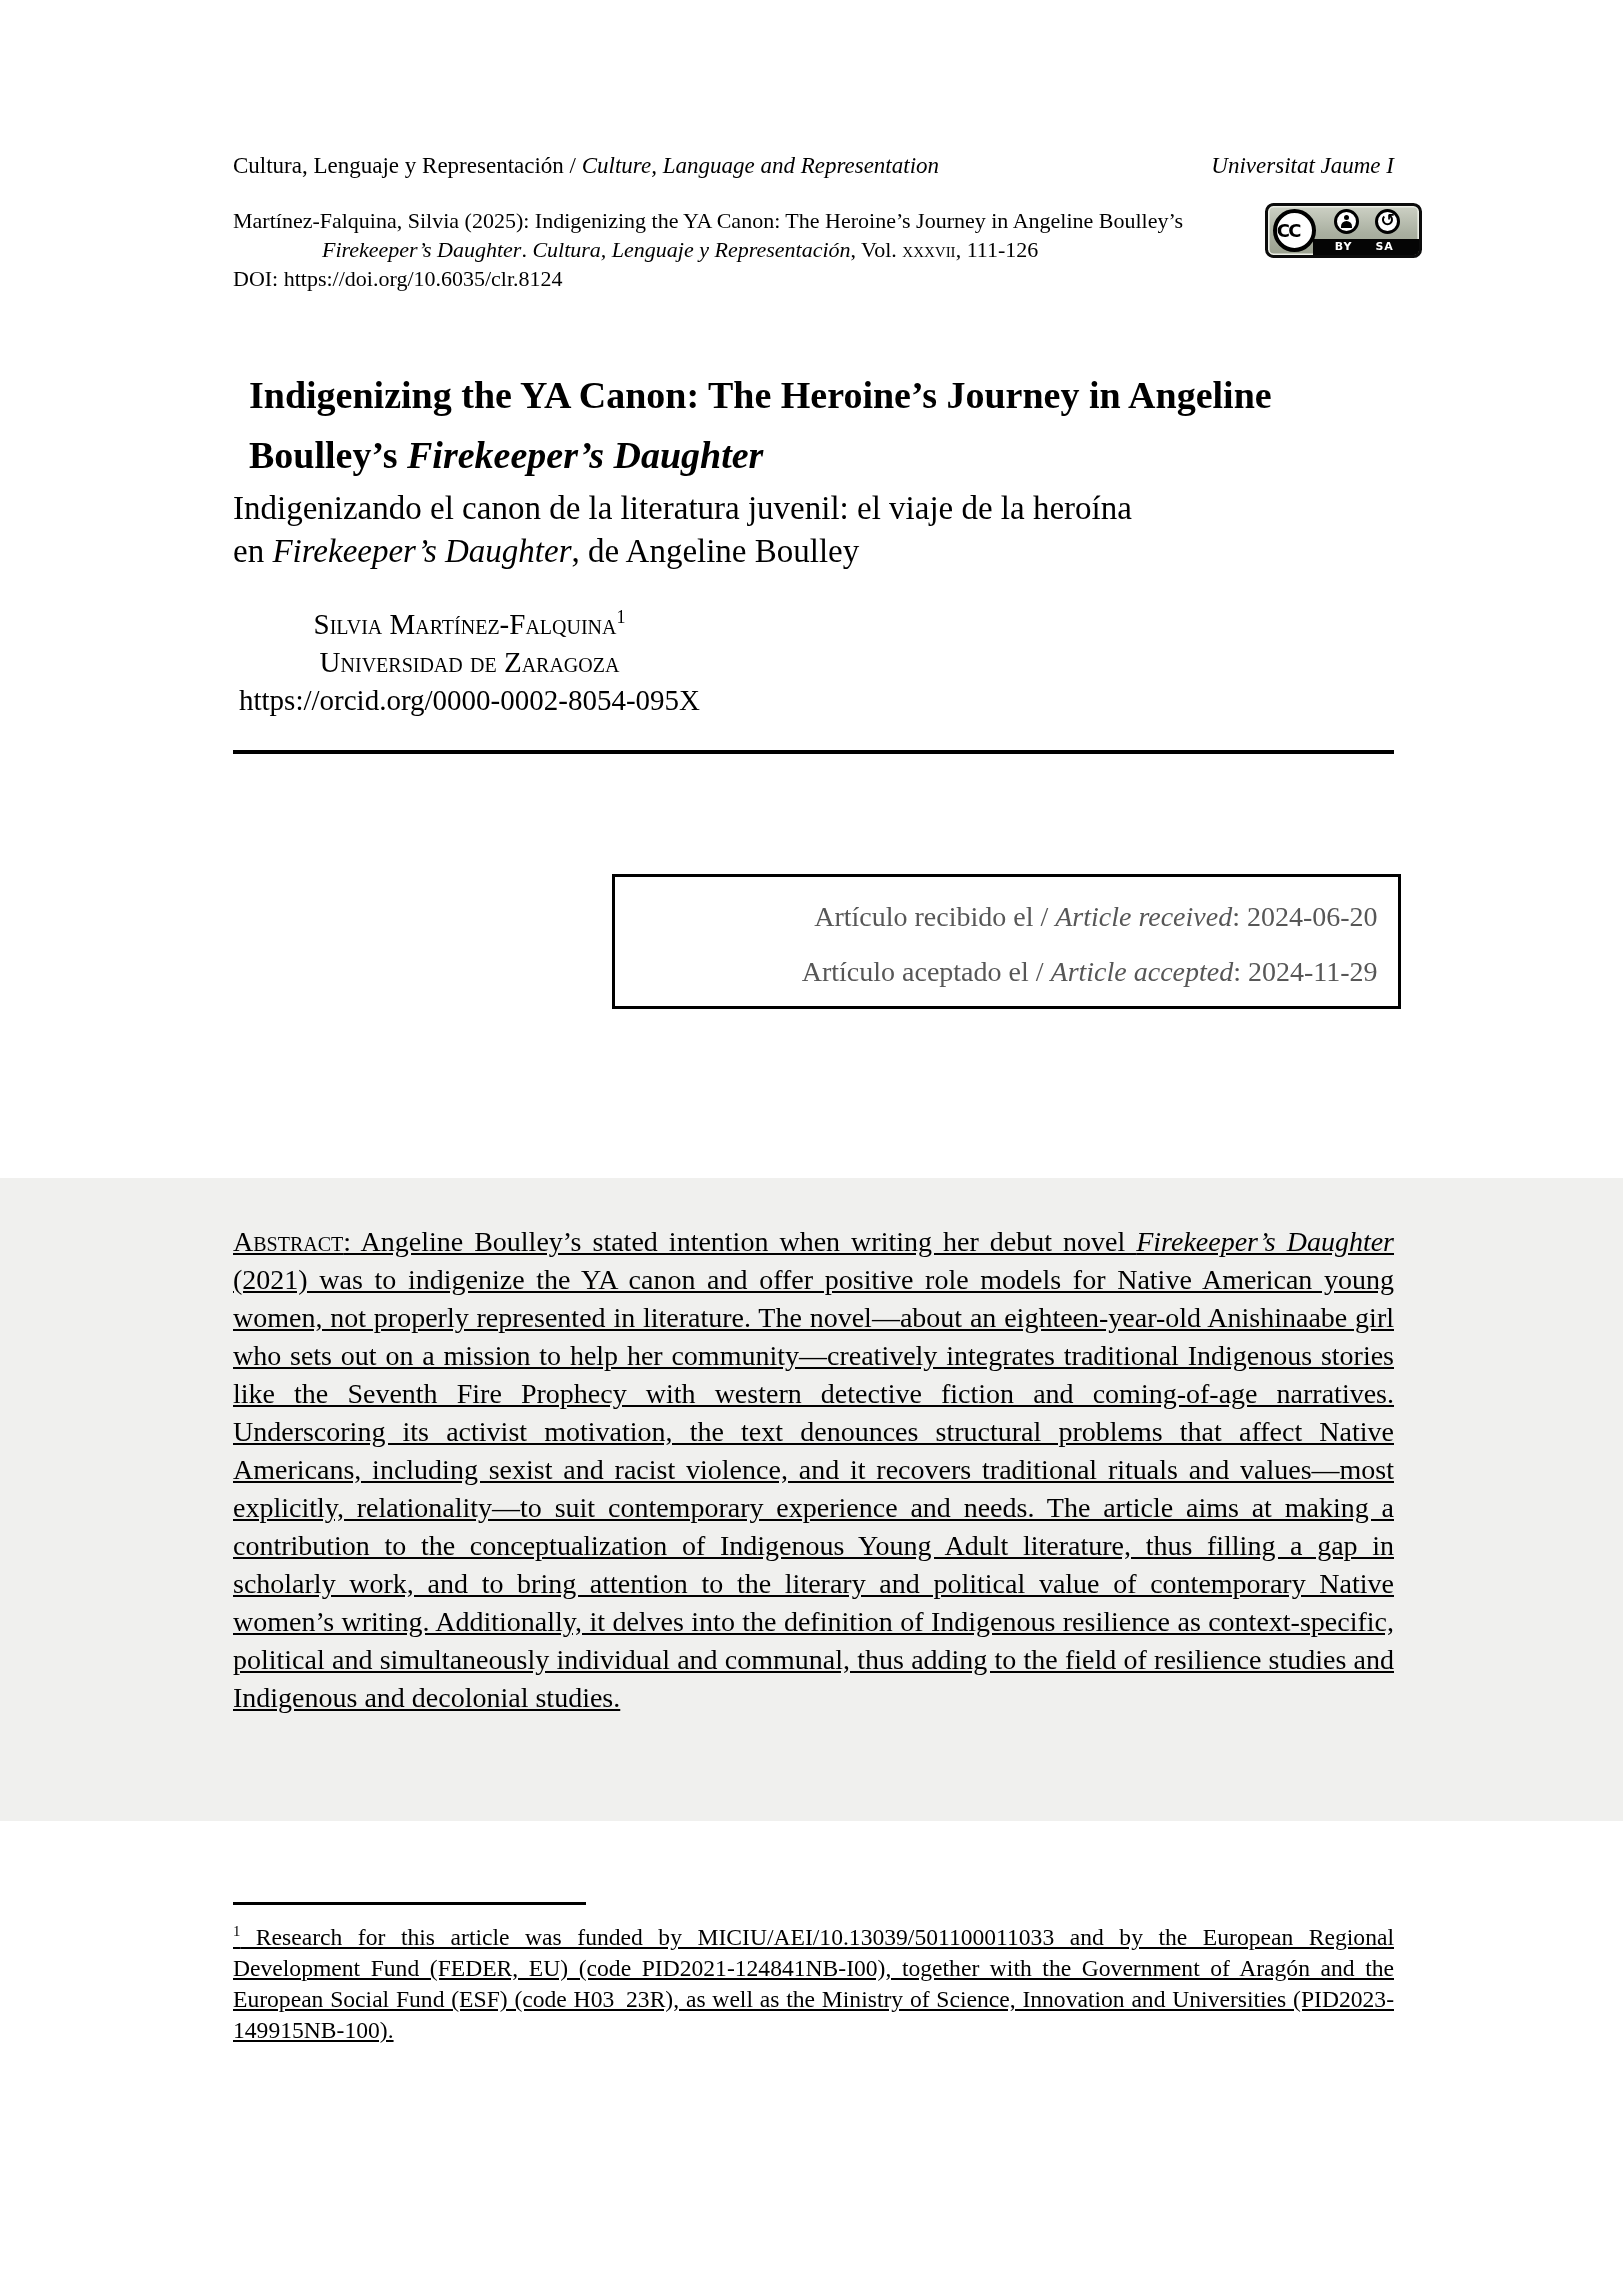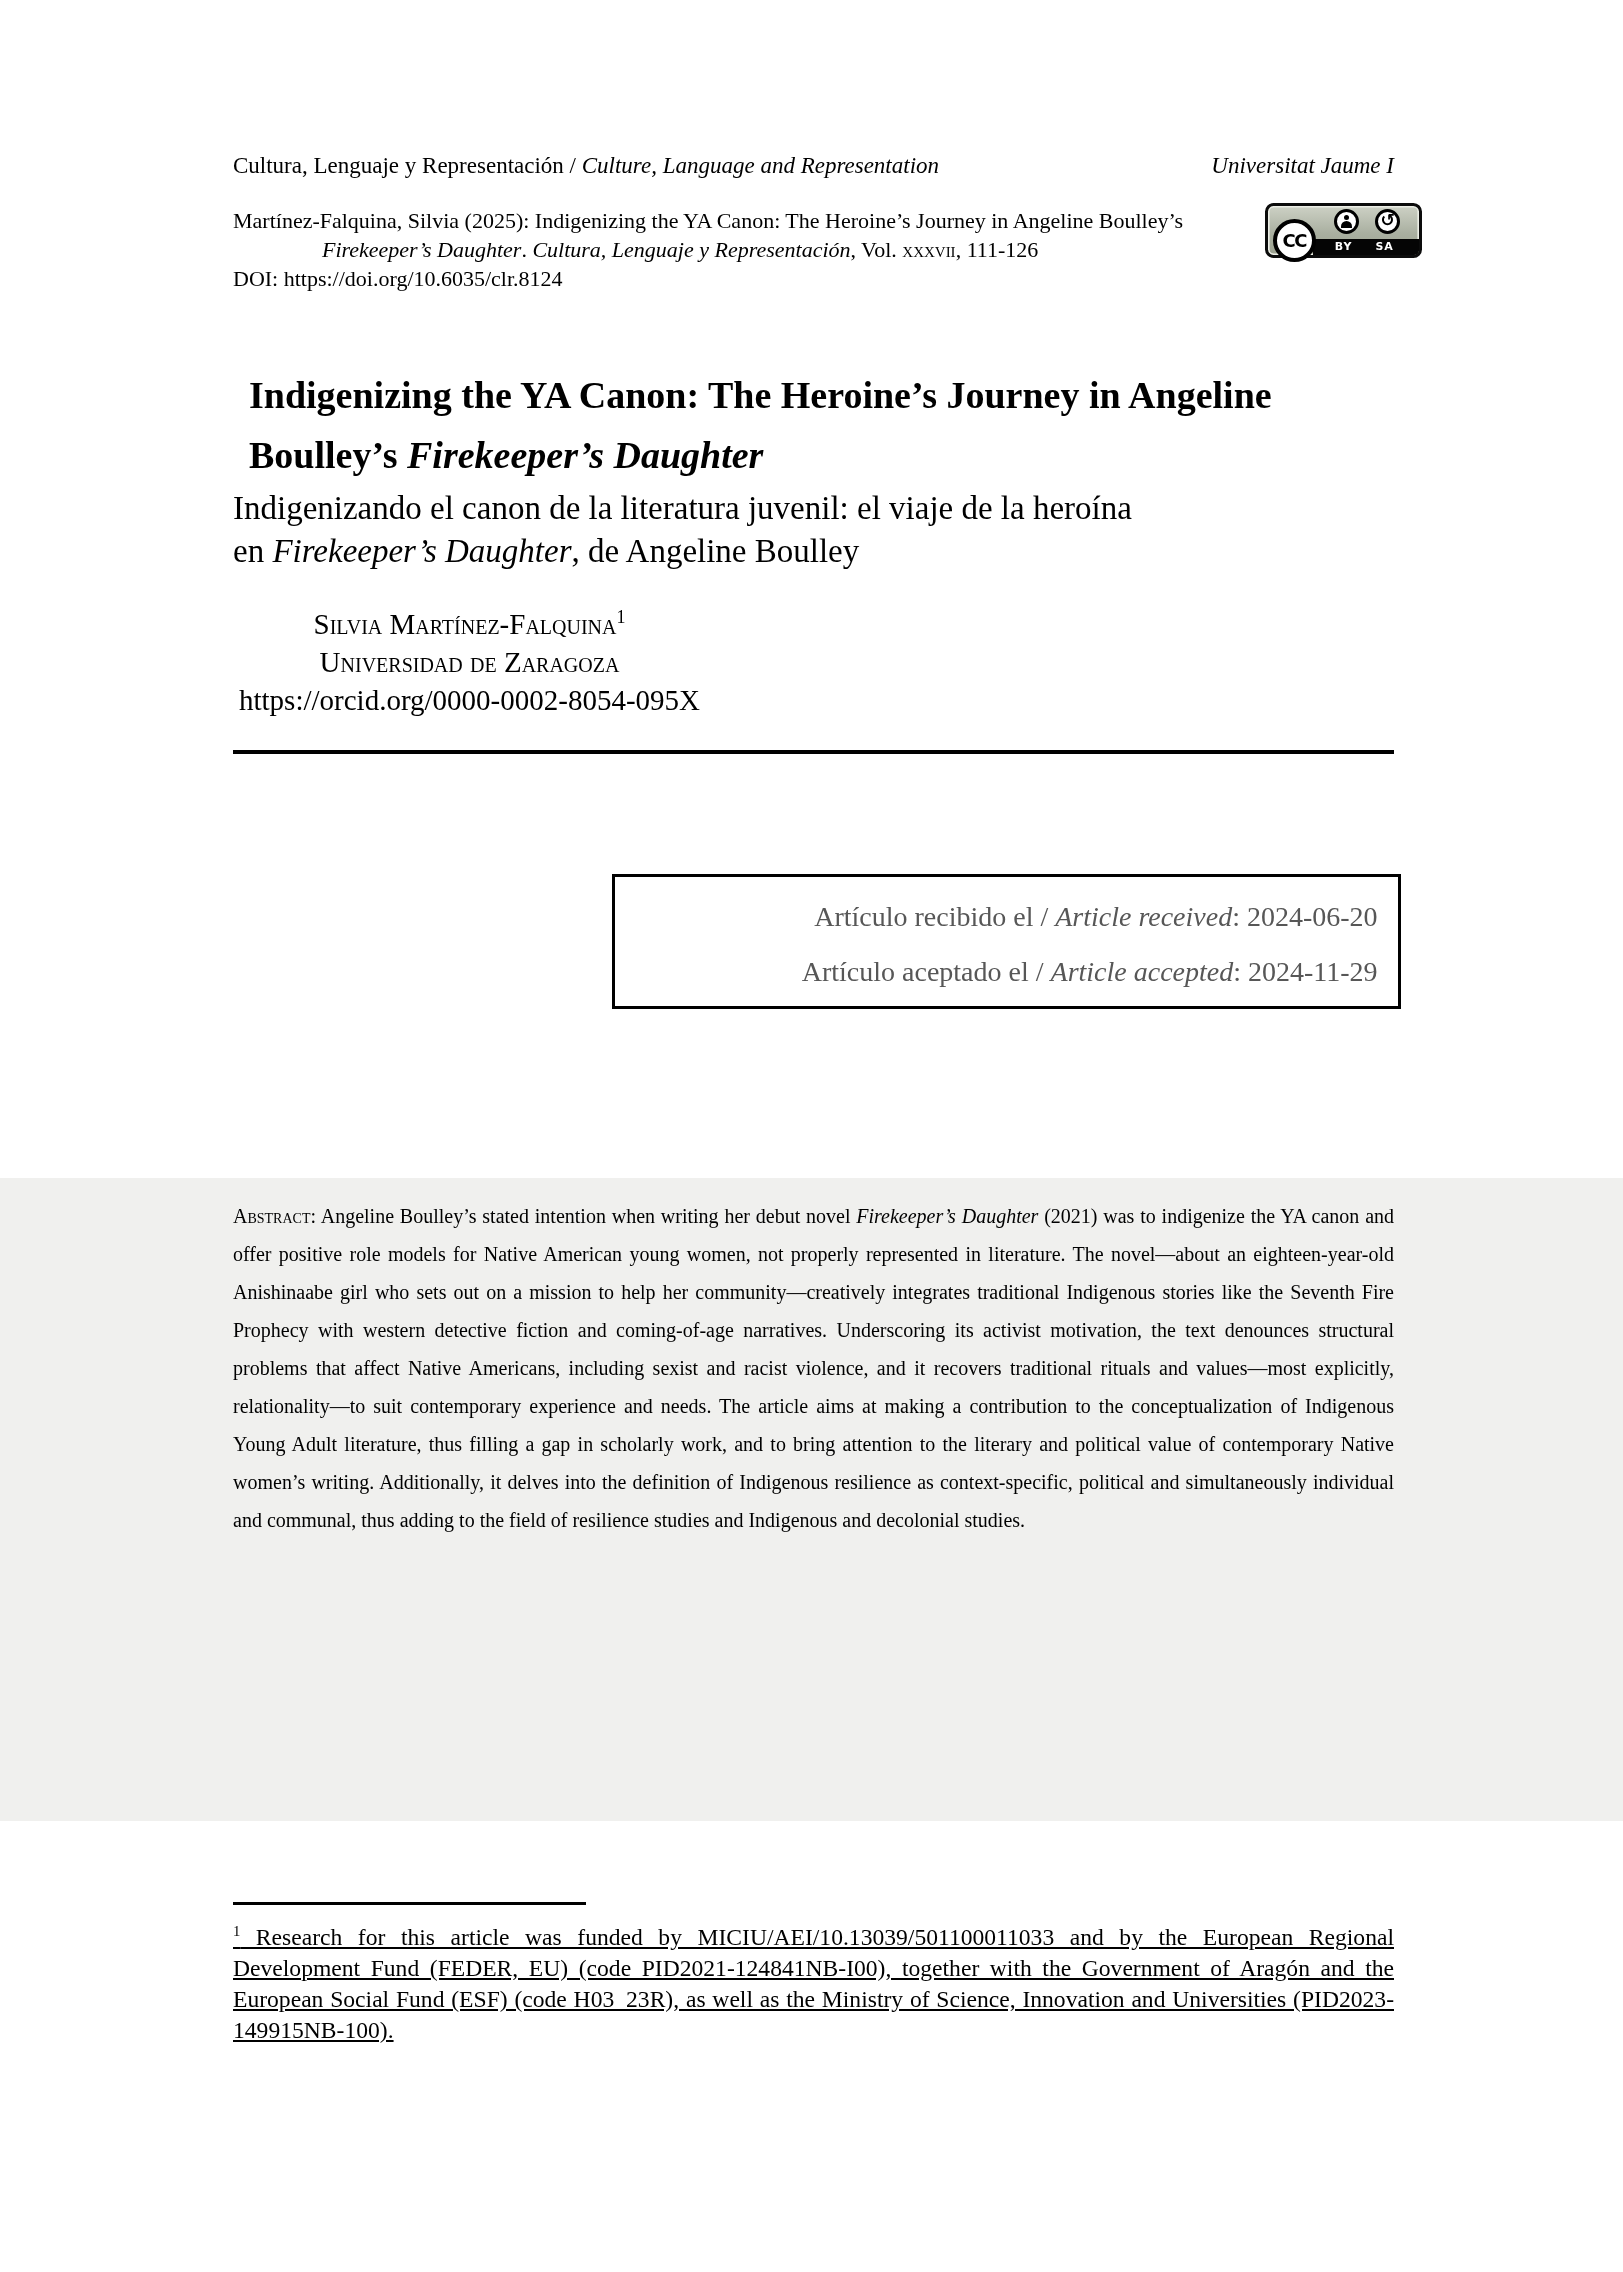--- a/index.html
+++ b/index.html
@@ -33,23 +33,23 @@
     position:absolute; left:1265px; top:203px; width:157px; height:55px;
     box-sizing:border-box; border:3.9px solid #0c0c0c; border-radius:8.6px;
     background:linear-gradient(180deg,#cdd1c5 0%,#aab0a1 55%,#9ba18f 100%);
     box-shadow:inset 0 0 0 1.6px #eceee6;
   }
   .cc-black-band {
     position:absolute; left:45px; right:0; bottom:0; height:16.5px;
     background:#050505; border-bottom-right-radius:4.7px;
   }
   .cc-big-circle {
-    position:absolute; left:4.7px; top:13px; width:35px; height:35px;
+    position:absolute; left:4.7px; top:3px; width:35px; height:35px;
     background:#fff; border:4.7px solid #000; border-radius:50%;
-    display:flex; align-items:center; justify-content:center;
+    display:flex; align-items:center; 
     font-family:"DejaVu Sans",sans-serif; font-weight:bold;
     font-size:18px; letter-spacing:-1.6px; color:#000;
   }
   .cc-small-circle {
     position:absolute; top:3.1px; width:19px; height:19px;
     background:#fff; border:3.9px solid #000; border-radius:50%;
     display:flex; flex-direction:column; align-items:center; justify-content:center;
   }
   .cc-by-circle { left:66px; }
   .cc-sa-circle { left:107px; }
@@ -96,22 +96,22 @@
     text-align:right; padding:11.8px 20.4px 0 0;
     font-size:28px; line-height:55px; color:#575757; white-space:nowrap;margin-left:32px;
   }
 
   
   .abstract-band {
     position:absolute; left:0; top:1178px; width:1624px; height:643px;
     background:#f0f0ee;
   }
   .abstract-text {
-    margin:0 0 0 233px; padding-top:19px; width:1161px;
-    font-size:20px; line-height:38px; text-align:justify;
+    margin:0 0 0 233px; padding-top:45px; width:1161px;
+    font-size:28px; line-height:38px; text-align:justify;text-decoration:underline;
   }
 
   
   .footnote-rule {
     position:absolute; left:233px; top:1902px; width:353px; height:3.1px; background:#000;
   }
   .footnote-text {
     position:absolute; left:233px; top:1922px; width:1161px;
     font-size:23.6px; line-height:31px; text-align:justify;
   }

